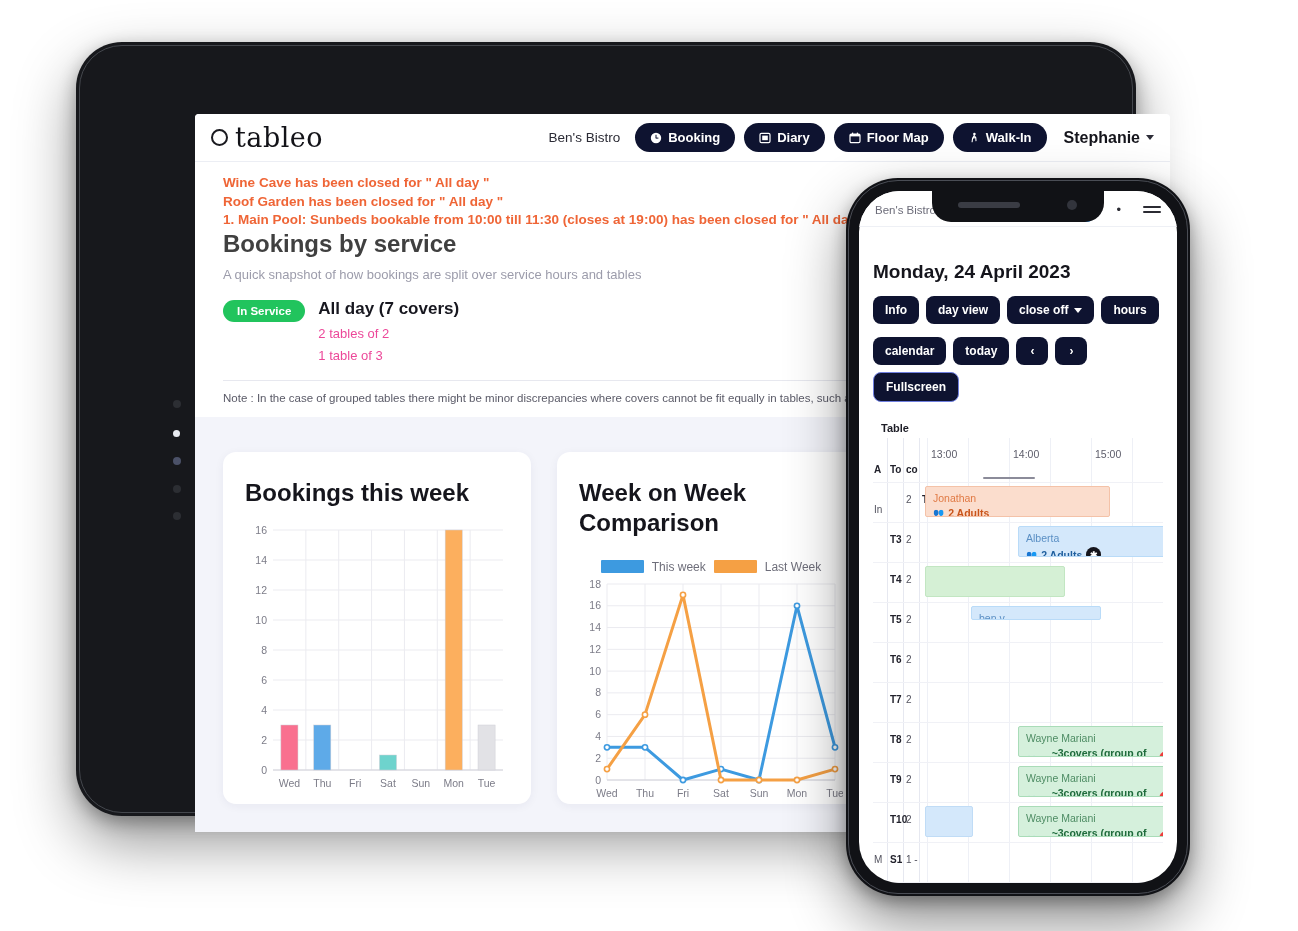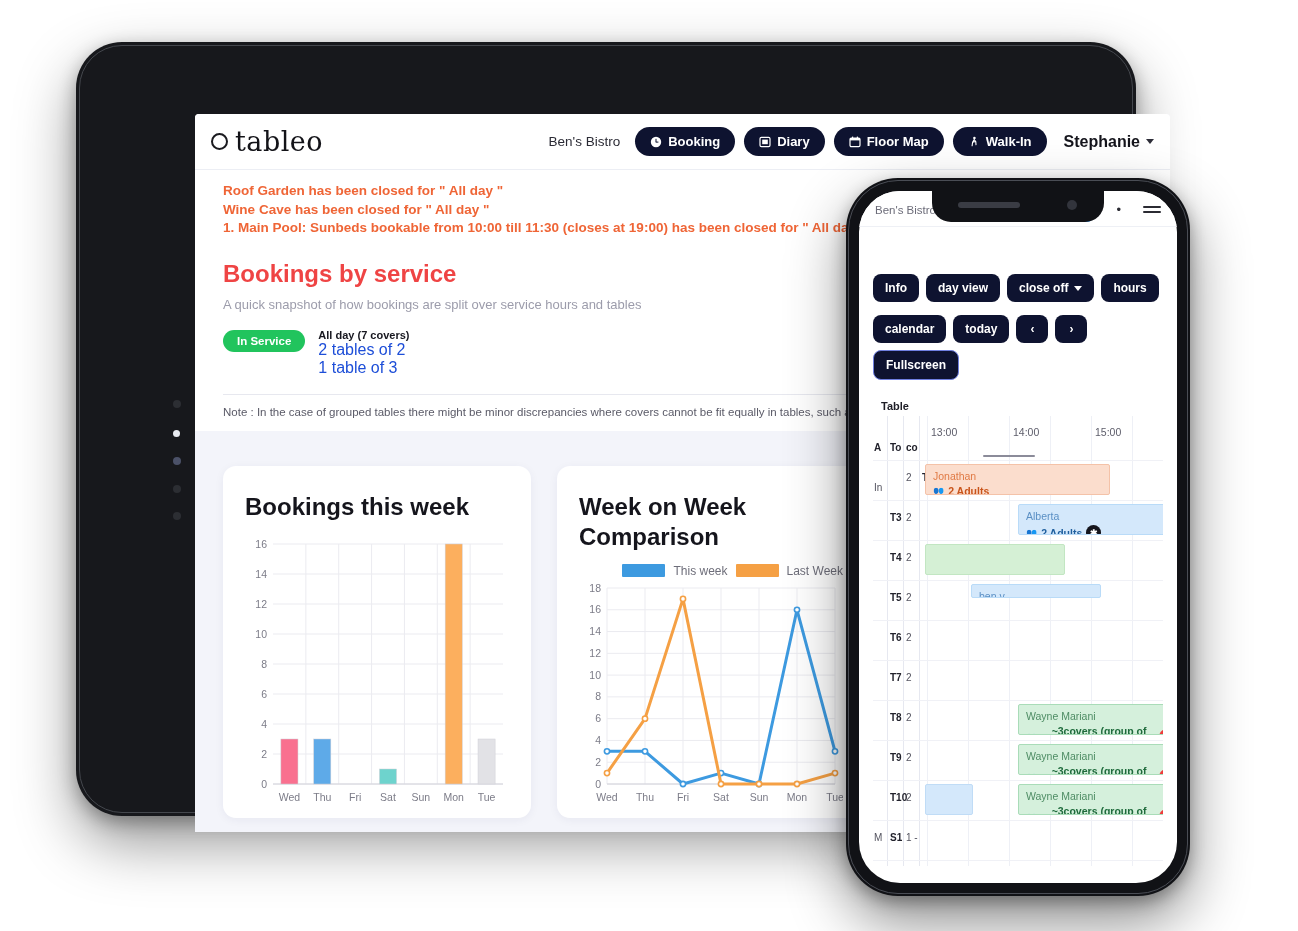--- a/index.html
+++ b/index.html
@@ -35,21 +35,21 @@
   #tablet-screen {
     position: absolute; left: 119px; top: 72px;
     width: 975px; height: 718px;
     background: #f3f4fa;
     border-radius: 4px 4px 0 0;
     overflow: hidden;
   }
 
   
   .tab-nav {
-    height: 56px; background: #fff;
+    height: 48px; background: #fff;
     display: flex; align-items: center;
     padding: 0 16px 0 16px;
     border-bottom: 1px solid #eceef4;
   }
   .logo { display: flex; align-items: center; gap: 7px; }
   .logo-ring {
     width: 17px; height: 17px; border: 2px solid #1b1b20;
     border-radius: 50%;
   }
   .logo-word {
@@ -75,49 +75,49 @@
            border-right: 4.5px solid transparent; border-top: 5.5px solid #2d2d38; }
 
   
   .panel-white { background: #fff; padding: 12px 28px 0 28px; }
   .alert-line {
     color: #ef6536; font-size: 13.5px; font-weight: 700;
     line-height: 18.5px; white-space: nowrap;
   }
 
   
-  .svc-title { font-size: 24px; font-weight: 700; color: #ef4444; margin-top: 22px; }
+  .svc-title { font-size: 24px; font-weight: 700; color: #404040; }
   .svc-sub { font-size: 13px; color: #9c9cab; margin-top: 9px; }
   .svc-row { display: flex; align-items: flex-start; margin-top: 17px; }
   .badge-inservice {
     background: #21c45d; color: #fff; font-size: 11.5px; font-weight: 700;
     border-radius: 999px; padding: 5px 14px; white-space: nowrap;
     margin-right: 13px; margin-top: 1px;
   }
-  .svc-head { font-size: 11px; font-weight: 700; color: #17171f; text-align: center; }
-  .svc-item { font-size: 16px; color: #1d4ed8; }
+  .svc-head { font-size: 17px; font-weight: 700; color: #17171f; text-align: center; }
+  .svc-item { font-size: 13px; color: #ec4899; margin-top: 7px; }
   .note-wrap { border-top: 1px solid #e7e8ef; margin: 17px 0 0 0; padding-top: 11px; padding-bottom: 13px; }
   .note-text { font-size: 11.5px; color: #5a5a67; white-space: nowrap; }
 
   
   .cards-row { display: flex; gap: 26px; padding: 35px 28px 0 28px; }
   .card {
     background: #fff; border-radius: 13px; padding: 26px 22px 16px 22px;
     box-shadow: 0 2px 10px rgba(30,35,90,.055);
     flex: 0 0 308px; height: 352px;
   }
   .card-title { font-size: 24px; font-weight: 700; color: #15151c; line-height: 30px; }
 
   
   .chart-box { position: relative; margin-top: 14px; }
   .axis-lbl { font-size: 10.5px; fill: #7c7c88; font-family: "Liberation Sans", sans-serif; }
   .grid-line { stroke: #ebebf0; stroke-width: 1; }
   .axis-line { stroke: #d2d2da; stroke-width: 1; }
 
-  .legend { display: flex; justify-content: flex-end; gap: 8px; margin: 12px 0 2px 0; }
+  .legend { display: flex; justify-content: center; gap: 8px; margin: 22px 0 2px 0; }
   .legend-item { display: flex; align-items: center; gap: 8px; }
   .legend-swatch { width: 43px; height: 13px; border-radius: 1px; }
   .legend-text { font-size: 12px; color: #6e6e7a; }
 
   
   #phone-frame {
     position: absolute; left: 846px; top: 178px;
     width: 344px; height: 718px;
     background: #111216;
     border-radius: 52px;
@@ -259,22 +259,22 @@
           </button>
 
           <span class="user-name">
             <span>Stephanie</span>
             <span class="caret"></span>
           </span>
         </div>
       </div>
 
       <div class="panel-white">
+        <div class="alert-line">Wine Cave has been closed for " All day "</div>
         <div class="alert-line">Roof Garden has been closed for " All day "</div>
-        <div class="alert-line">Wine Cave has been closed for " All day "</div>
         <div class="alert-line">1. Main Pool: Sunbeds bookable from 10:00 till 11:30 (closes at 19:00) has been closed for " All day "</div>
 
         <div class="svc-title">Bookings by service</div>
         <div class="svc-sub">A quick snapshot of how bookings are split over service hours and tables</div>
 
         <div class="svc-row">
           <span class="badge-inservice">In Service</span>
           <div>
             <div class="svc-head">All day (7 covers)</div>
             <div class="svc-item">2 tables of 2</div>
@@ -434,20 +434,21 @@
           </span>
           <span style="color:#2b2b33;font-size:13px;line-height:1">•</span>
           <span class="ph-burger">
               <i></i>
               <i></i>
             </span>
         </div>
       </div>
 
       <div class="ph-body">
+        <div class="ph-date">Monday, 24 April 2023</div>
 
         <div class="ph-btns">
           <button class="ph-btn">
             <span>Info</span>
           </button>
           <button class="ph-btn">
             <span>day view</span>
           </button>
           <button class="ph-btn">
             <span>close off</span>

